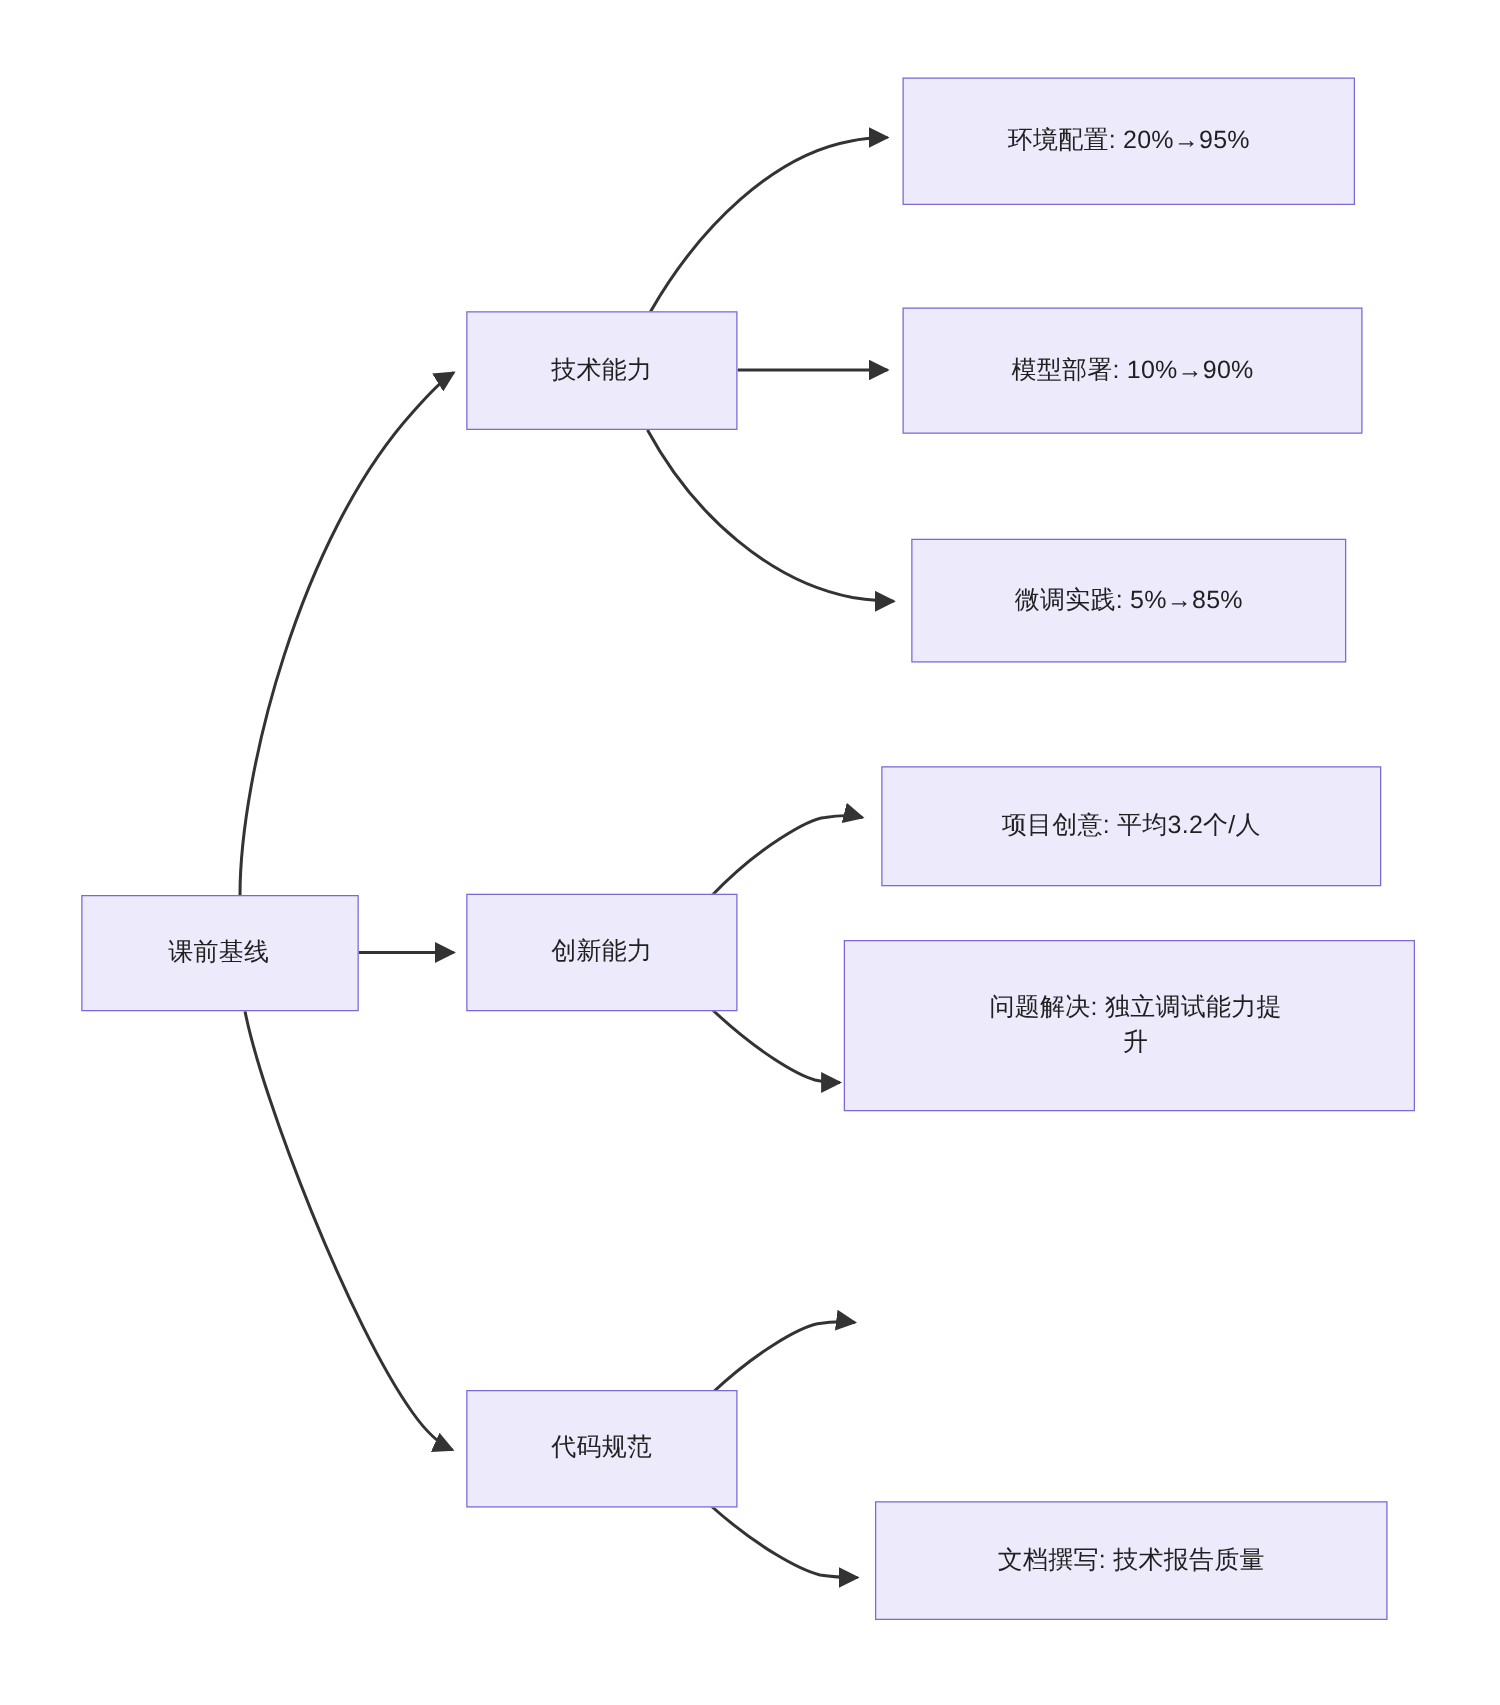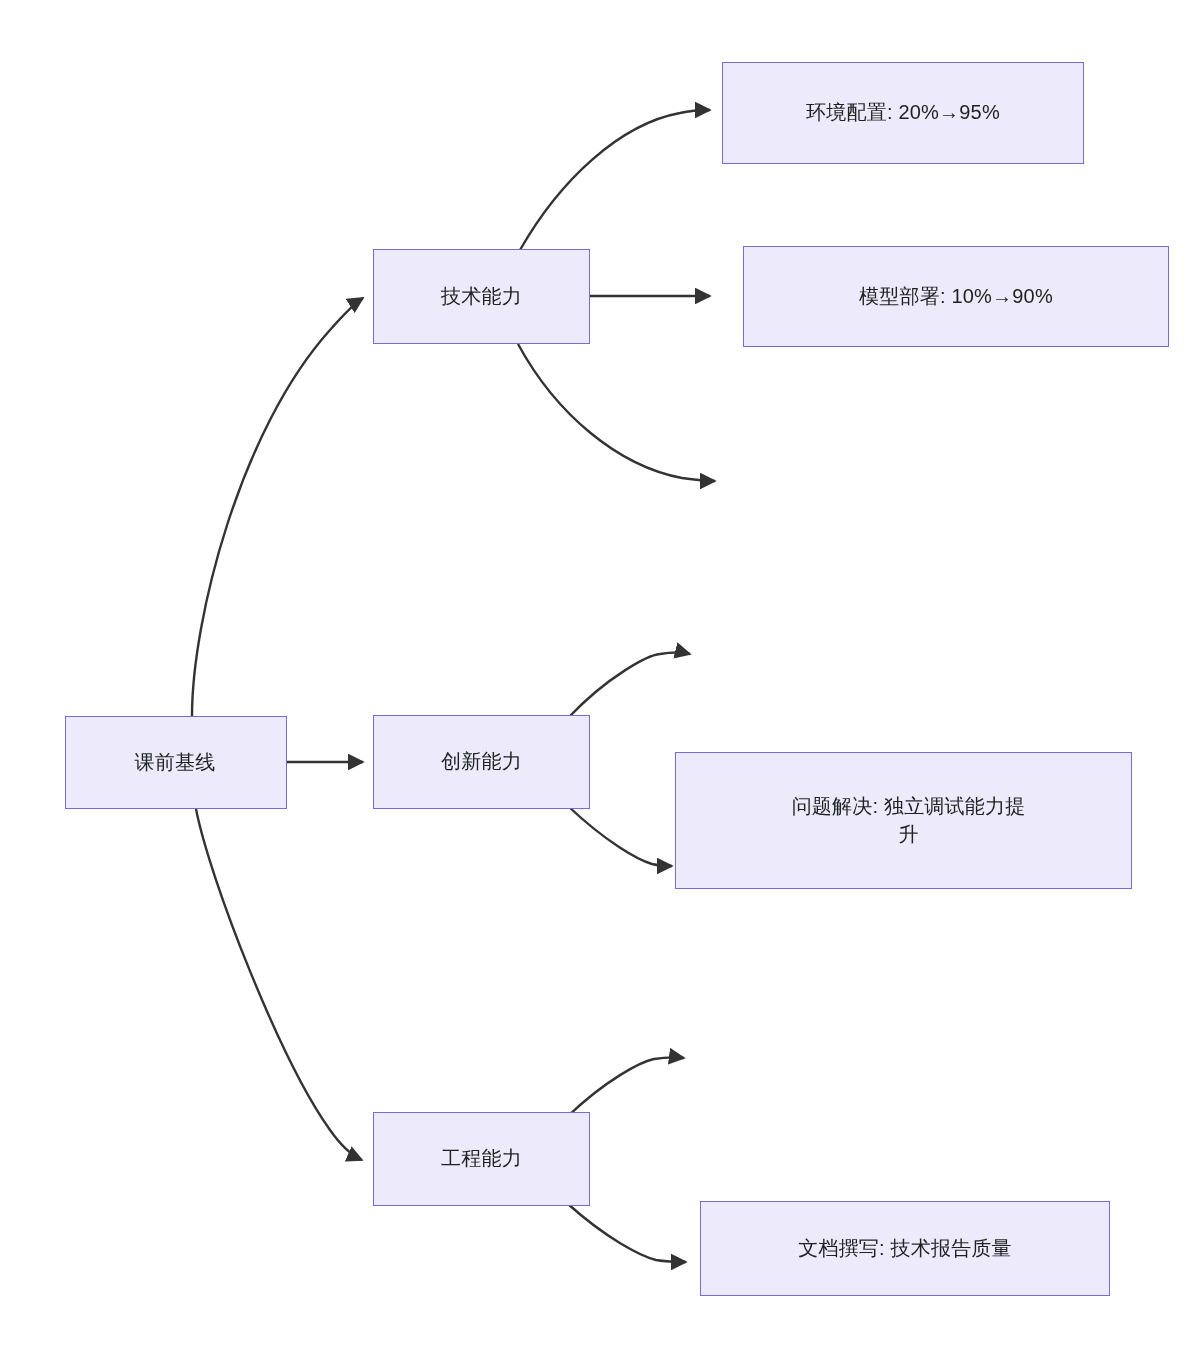--- a/index.html
+++ b/index.html
@@ -81,32 +81,38 @@
   <div class="node" style="left:65px; top:716px; width:222px; height:93px;padding-left:12px;">
     <span class="label">课前基线</span>
   </div>
 
   <div class="node" style="left:373px; top:249px; width:217px; height:95px;">
     <span class="label">技术能力</span>
   </div>
   <div class="node" style="left:722px; top:62px; width:362px; height:102px;">
     <span class="label">环境配置: 20%→95%</span>
   </div>
-  <div class="node" style="left:722px; top:246px; width:426px; height:101px;margin-left:21px;">
+  <div class="node" style="left:722px; top:246px; width:368px; height:101px;">
     <span class="label">模型部署: 10%→90%</span>
+  </div>
+  <div class="node" style="left:729px; top:431px; width:348px; height:99px;">
+    <span class="label">微调实践: 5%→85%</span>
   </div>
 
   <div class="node" style="left:373px; top:715px; width:217px; height:94px;">
     <span class="label">创新能力</span>
+  </div>
+  <div class="node" style="left:705px; top:613px; width:400px; height:96px;">
+    <span class="label">项目创意: 平均3.2个/人</span>
   </div>
   <div class="node" style="left:675px; top:752px; width:457px; height:137px;padding-left:24px;">
     <span class="label">问题解决: 独立调试能力提
 升</span>
   </div>
 
   <div class="node" style="left:373px; top:1112px; width:217px; height:94px;">
-    <span class="label">工程能力</span>
+    <span class="label">代码规范</span>
   </div>
   <div class="node" style="left:700px; top:1201px; width:410px; height:95px;">
     <span class="label">文档撰写: 技术报告质量</span>
   </div>
 
 </div>
 
 </body></html>

